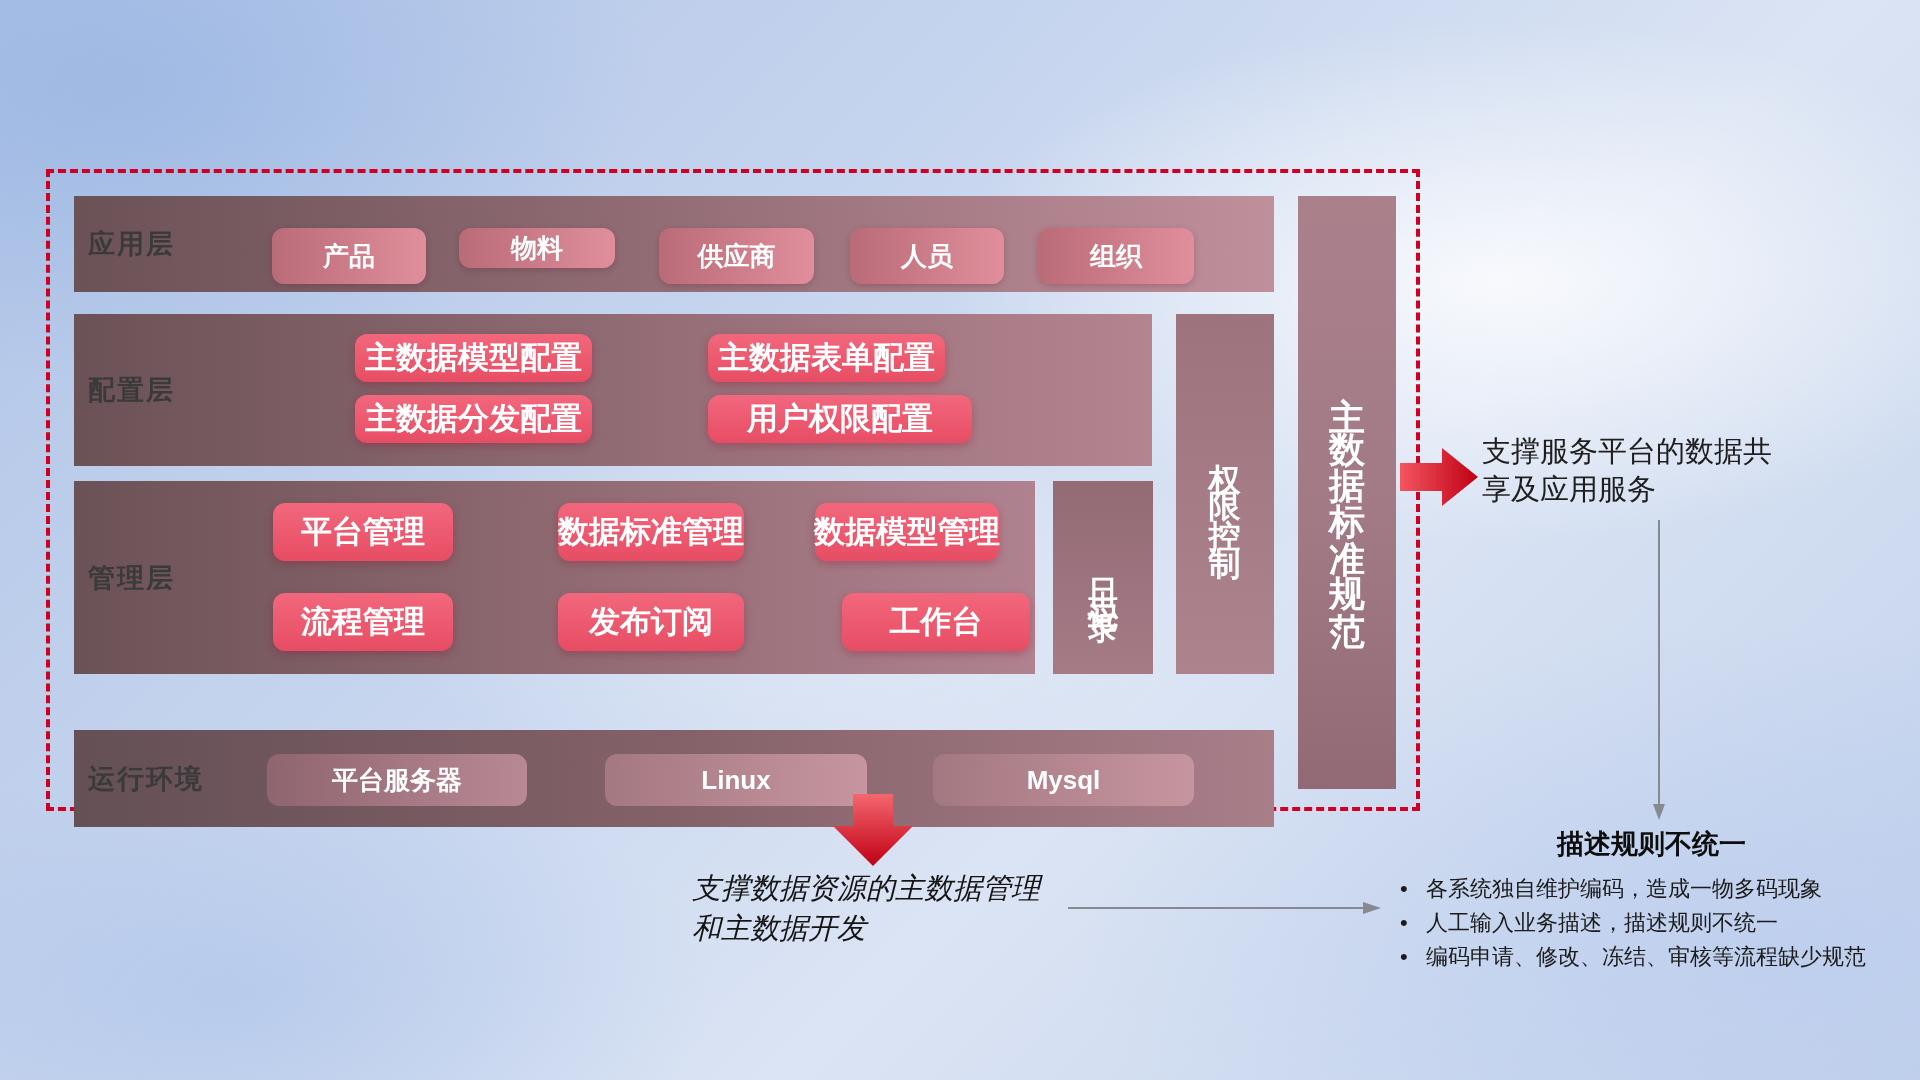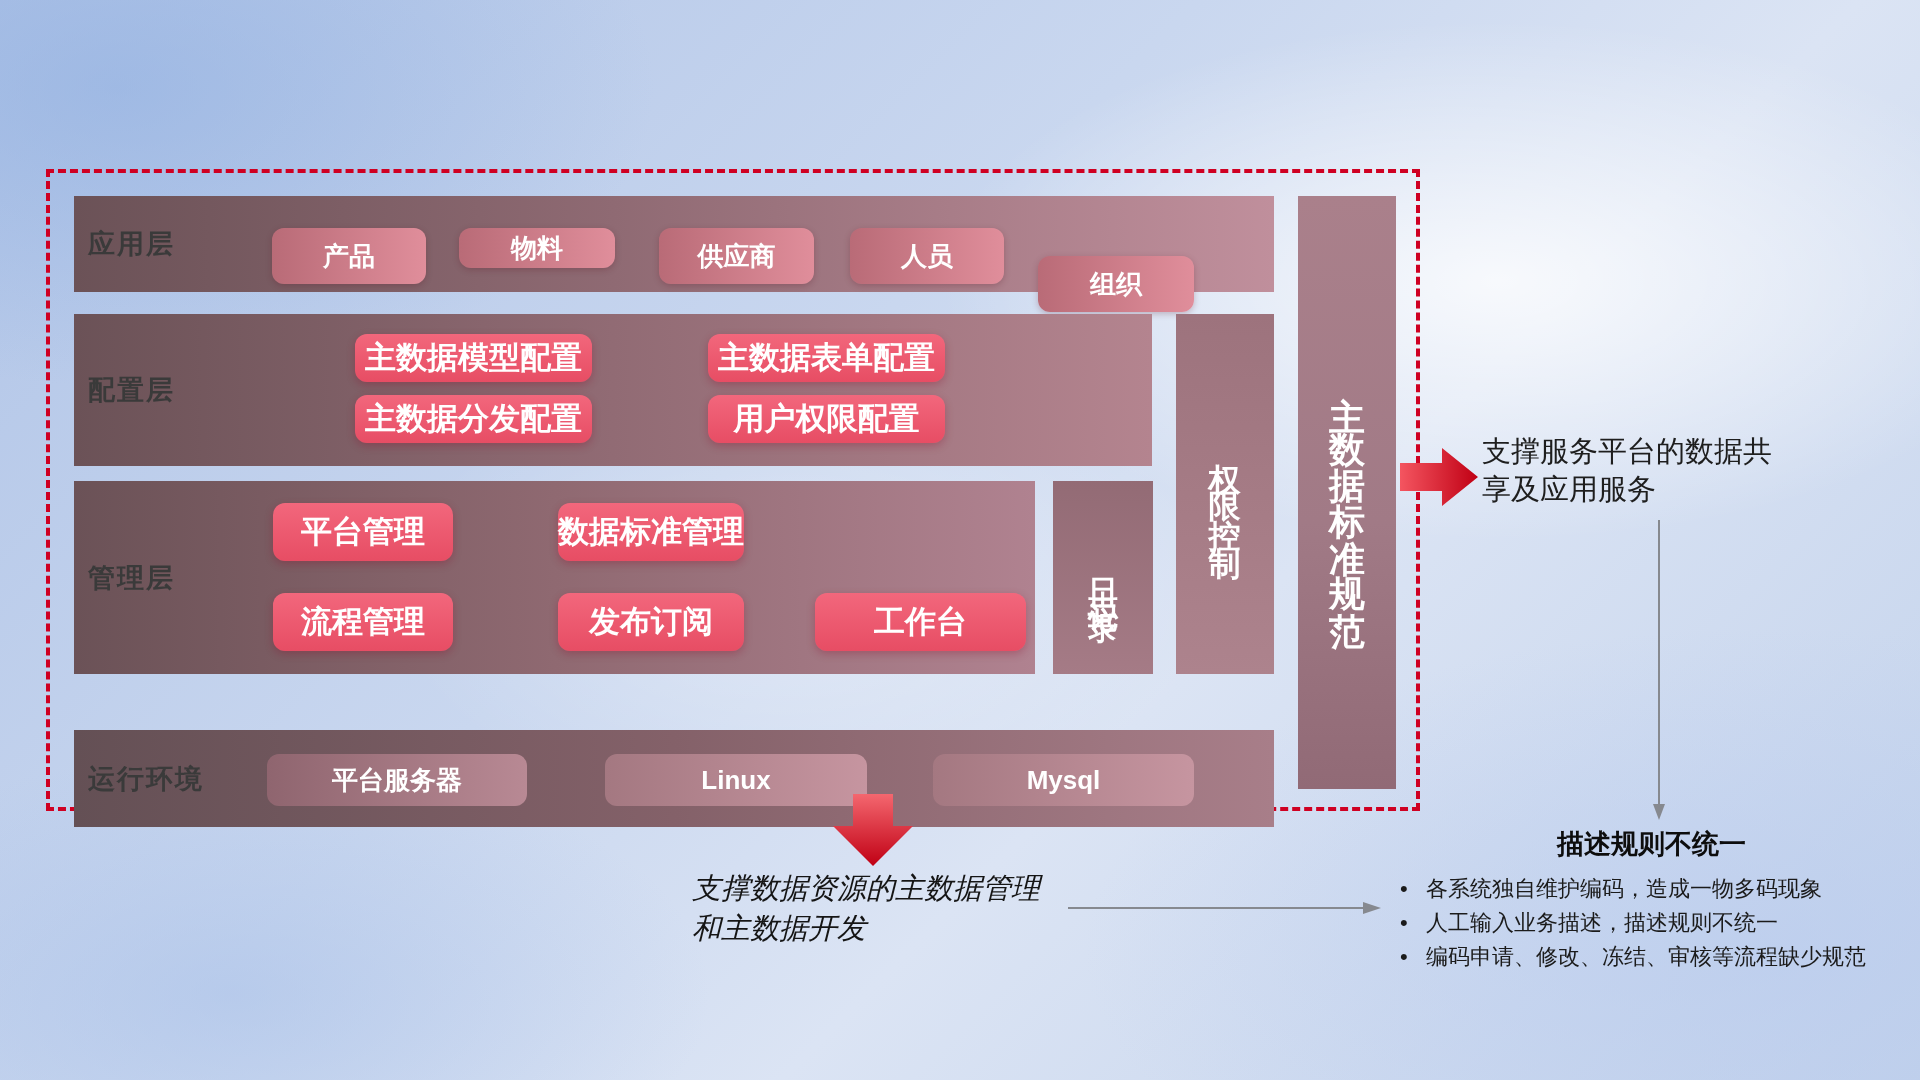--- a/index.html
+++ b/index.html
@@ -94,38 +94,39 @@
 <div class="stage">
 
   <div class="boundary"></div>
 
   <div class="row row-app">
     <div class="row-label">应用层</div>
     <div class="chip chip-app" style="left:198px; top:32px; width:154px; height:56px;">产品</div>
     <div class="chip chip-app" style="left:385px; top:32px; width:156px; height:40px;">物料</div>
     <div class="chip chip-app" style="left:585px; top:32px; width:155px; height:56px;">供应商</div>
     <div class="chip chip-app" style="left:776px; top:32px; width:154px; height:56px;">人员</div>
-    <div class="chip chip-app" style="left:964px; top:32px; width:156px; height:56px;margin-top:28px;">组织</div>
+    <div class="chip chip-app" style="left:964px; top:32px; width:156px; height:56px;">组织</div>
   </div>
 
   <div class="row row-config">
     <div class="row-label">配置层</div>
     <div class="chip chip-bright" style="left:281px; top:20px; width:237px; height:48px;">主数据模型配置</div>
     <div class="chip chip-bright" style="left:634px; top:20px; width:237px; height:48px;">主数据表单配置</div>
     <div class="chip chip-bright" style="left:281px; top:81px; width:237px; height:48px;">主数据分发配置</div>
-    <div class="chip chip-bright" style="left:634px; top:81px; width:237px; height:48px;font-family:Liberation Serif, serif;">用户权限配置</div>
+    <div class="chip chip-bright" style="left:634px; top:81px; width:264px; height:48px;font-family:Liberation Serif, serif;">用户权限配置</div>
   </div>
 
   <div class="row row-mgmt">
     <div class="row-label">管理层</div>
     <div class="chip chip-bright" style="left:199px; top:22px;  width:180px; height:58px;">平台管理</div>
     <div class="chip chip-bright" style="left:484px; top:22px;  width:186px; height:58px;">数据标准管理</div>
+    <div class="chip chip-bright" style="left:741px; top:22px;  width:184px; height:58px;">数据模型管理</div>
     <div class="chip chip-bright" style="left:199px; top:112px; width:180px; height:58px;">流程管理</div>
     <div class="chip chip-bright" style="left:484px; top:112px; width:186px; height:58px;">发布订阅</div>
-    <div class="chip chip-bright" style="left:741px; top:112px; width:211px; height:58px;">工作台</div>
+    <div class="chip chip-bright" style="left:768px; top:112px; width:188px; height:58px;">工作台</div>
   </div>
 
   <div class="row row-runtime">
     <div class="row-label">运行环境</div>
     <div class="chip chip-run1" style="left:193px; top:24px; width:260px; height:52px;">平台服务器</div>
     <div class="chip chip-run" style="left:531px; top:24px; width:262px; height:52px;">Linux</div>
     <div class="chip chip-run" style="left:859px; top:24px; width:261px; height:52px;">Mysql</div>
   </div>
 
   <div class="vbar bar-log">日志记录</div>

